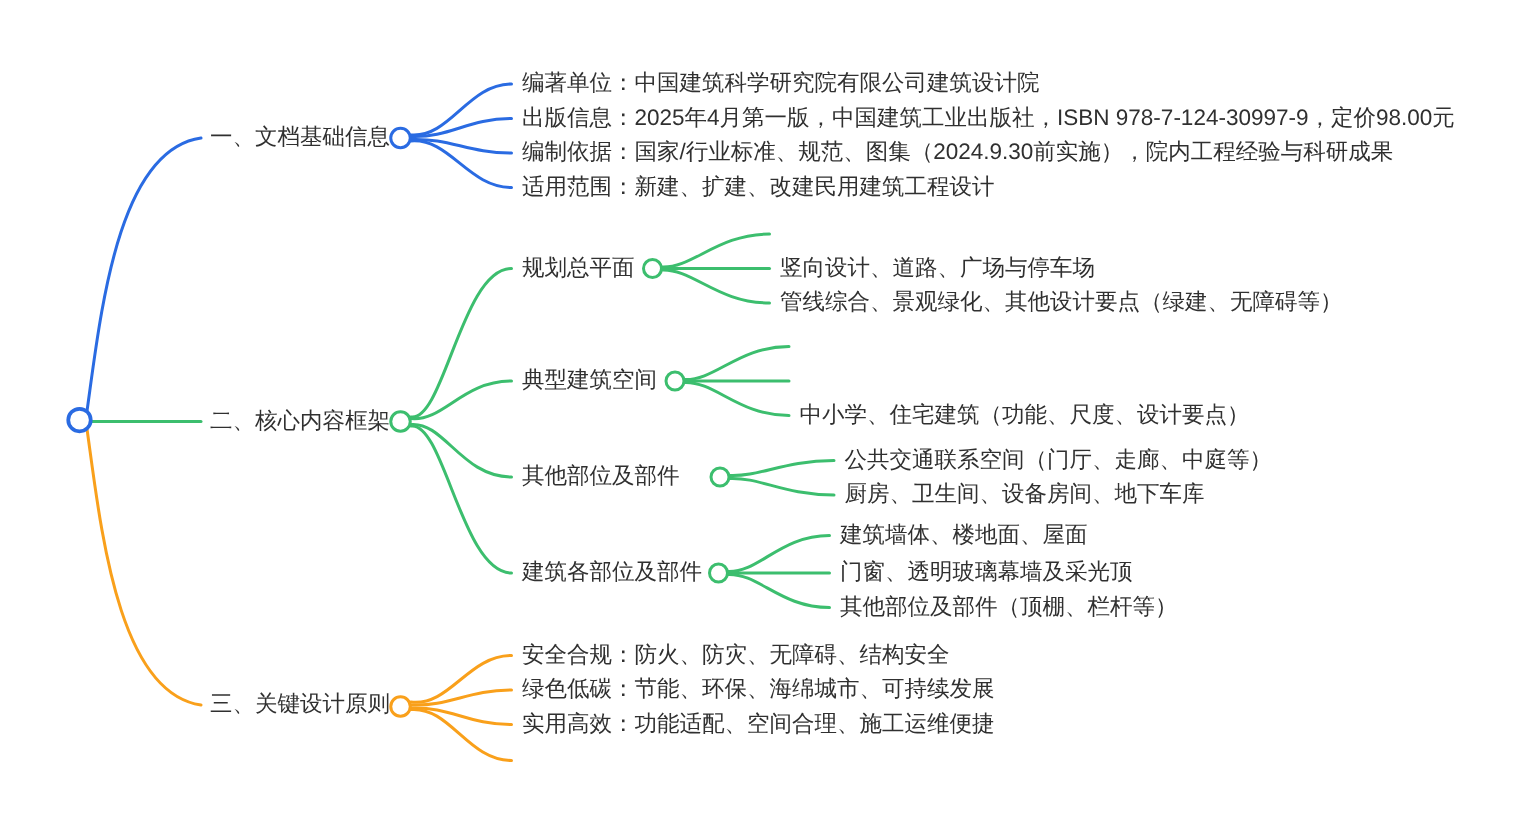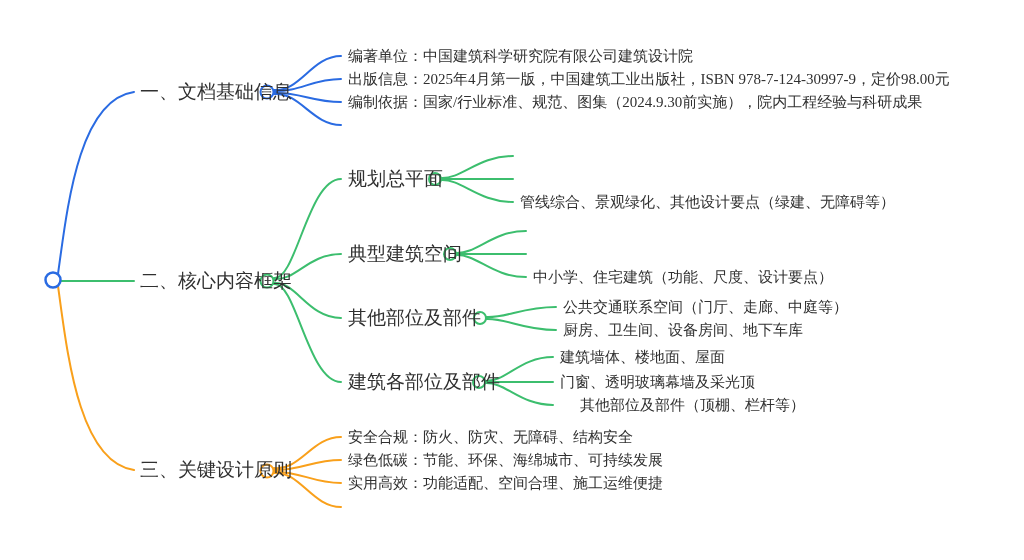--- a/index.html
+++ b/index.html
@@ -13,23 +13,22 @@
   #wires{position:absolute;left:0;top:0;width:1024px;height:560px;}
   .label{
     position:absolute;
     transform:translateY(-50%);
     white-space:nowrap;
     font-size:15px;
     line-height:1.2;
     color:#303030;
     letter-spacing:0px;
     cursor:default;
-    font-family:Liberation Serif, serif;
   }
-  .topic{font-size:19px;color:#303030;}
+  .topic{font-size:15px;color:#303030;}
 </style>
 </head>
 <body>
 
 <div id="stage">
 
   <svg id="wires" width="1024" height="560" viewBox="0 0 1024 560" fill="none" xmlns="http://www.w3.org/2000/svg">
 
     <g stroke="#2A6BE2" stroke-width="2" stroke-linecap="round">
       <path d="M 58 274 C 67 210 78 100 134 92"></path>
@@ -77,36 +76,38 @@
     <circle cx="435" cy="179" r="6" fill="#FFFFFF" stroke="#3CBE6E" stroke-width="2"></circle>
     <circle cx="450" cy="254" r="6" fill="#FFFFFF" stroke="#3CBE6E" stroke-width="2"></circle>
     <circle cx="480" cy="318" r="6" fill="#FFFFFF" stroke="#3CBE6E" stroke-width="2"></circle>
     <circle cx="479" cy="382" r="6" fill="#FFFFFF" stroke="#3CBE6E" stroke-width="2"></circle>
   </svg>
 
   <div class="label topic" style="left:140px;top:92px">一、文档基础信息</div>
   <div class="label" style="left:348px;top:56px">编著单位：中国建筑科学研究院有限公司建筑设计院</div>
   <div class="label" style="left:348px;top:79px">出版信息：2025年4月第一版，中国建筑工业出版社，ISBN 978-7-124-30997-9，定价98.00元</div>
   <div class="label" style="left:348px;top:102px">编制依据：国家/行业标准、规范、图集（2024.9.30前实施），院内工程经验与科研成果</div>
+  <div class="label" style="left:348px;top:125px">适用范围：新建、扩建、改建民用建筑工程设计</div>
 
   <div class="label topic" style="left:140px;top:281px">二、核心内容框架</div>
 
   <div class="label topic" style="left:348px;top:179px">规划总平面</div>
+  <div class="label" style="left:520px;top:179px">竖向设计、道路、广场与停车场</div>
   <div class="label" style="left:520px;top:202px">管线综合、景观绿化、其他设计要点（绿建、无障碍等）</div>
 
   <div class="label topic" style="left:348px;top:254px">典型建筑空间</div>
   <div class="label" style="left:533px;top:277px">中小学、住宅建筑（功能、尺度、设计要点）</div>
 
   <div class="label topic" style="left:348px;top:318px">其他部位及部件</div>
   <div class="label" style="left:563px;top:307px">公共交通联系空间（门厅、走廊、中庭等）</div>
   <div class="label" style="left:563px;top:330px">厨房、卫生间、设备房间、地下车库</div>
 
   <div class="label topic" style="left:348px;top:382px">建筑各部位及部件</div>
   <div class="label" style="left:560px;top:357px">建筑墙体、楼地面、屋面</div>
   <div class="label" style="left:560px;top:382px">门窗、透明玻璃幕墙及采光顶</div>
-  <div class="label" style="left:580px;top:405px">其他部位及部件（顶棚、栏杆等）</div>
+  <div class="label" style="left:560px;top:405px">其他部位及部件（顶棚、栏杆等）</div>
 
   <div class="label topic" style="left:140px;top:470px">三、关键设计原则</div>
   <div class="label" style="left:348px;top:437px">安全合规：防火、防灾、无障碍、结构安全</div>
   <div class="label" style="left:348px;top:460px">绿色低碳：节能、环保、海绵城市、可持续发展</div>
   <div class="label" style="left:348px;top:483px">实用高效：功能适配、空间合理、施工运维便捷</div>
 
 </div>
 
 </body></html>

